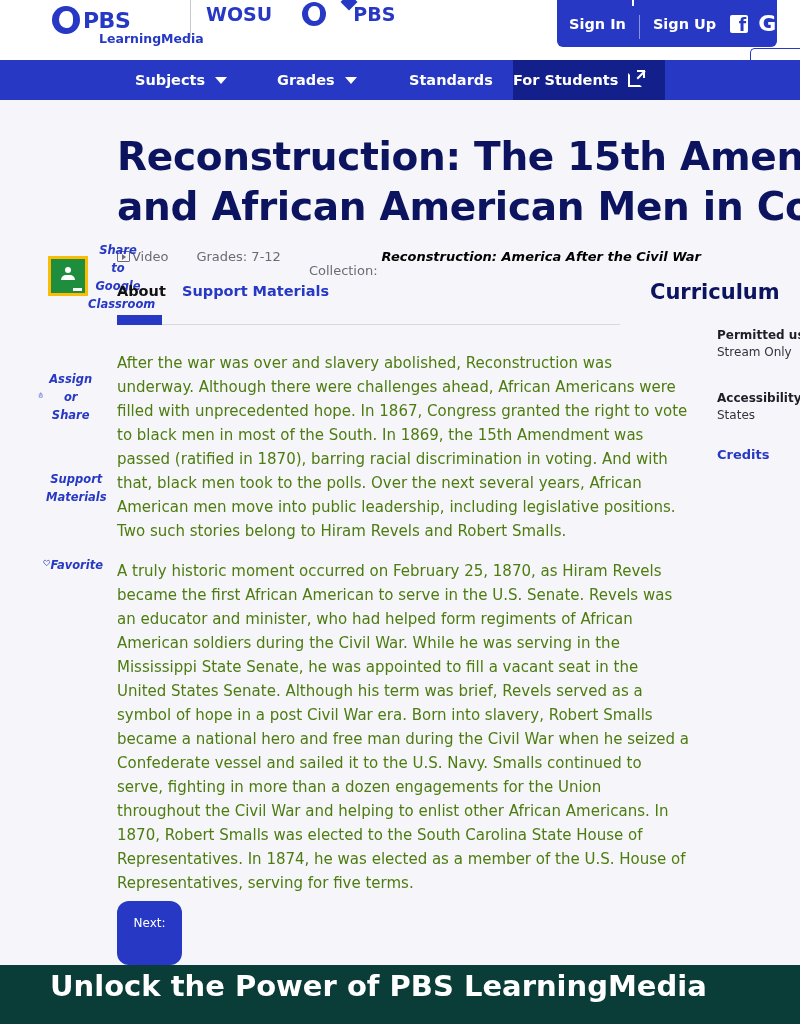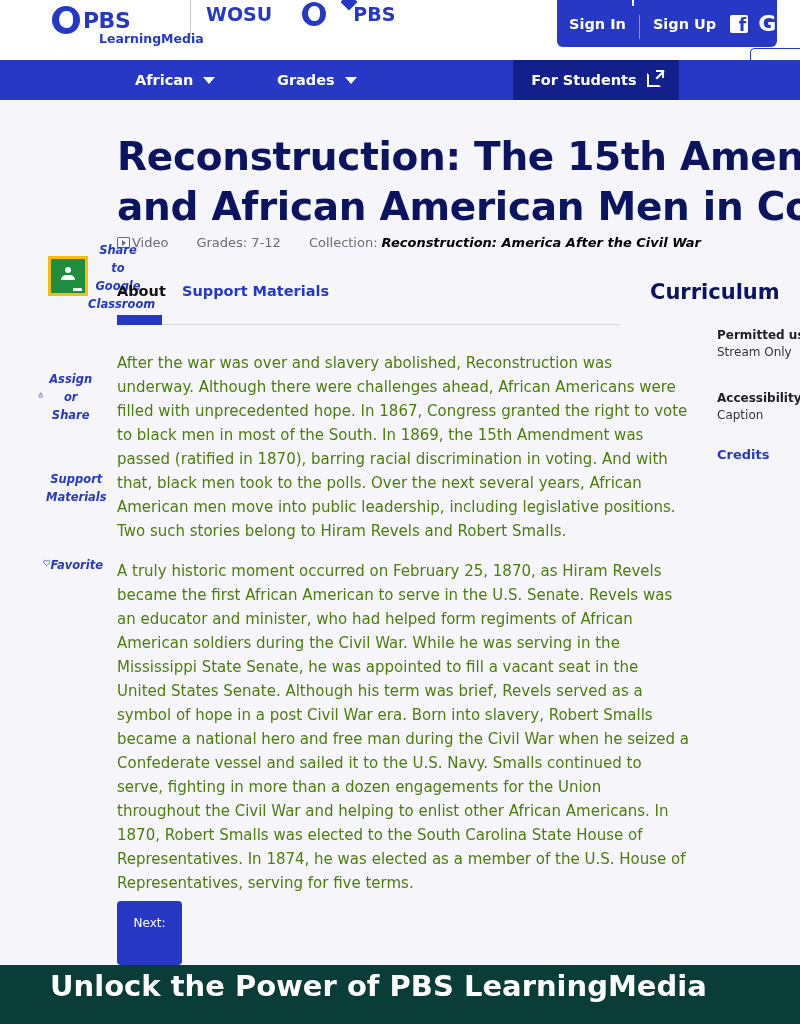--- a/index.html
+++ b/index.html
@@ -22,32 +22,32 @@
   .auth-box { position: absolute; left: 557px; top: 0; width: 220px; height: 47px; background: #2638c4; border-radius: 0 0 6px 6px; display: flex; align-items: center; padding-left: 12px; color: #fff; font-weight: bold; font-size: 14.5px; }
   .auth-box .tick { position: absolute; left: 75px; top: 0; width: 2px; height: 6px; background: #fff; }
   .auth-sep { width: 1px; height: 24px; background: #8a93e0; margin: 6px 13px 0 13px; }
   .fb-icon { width: 18px; height: 18px; background: #fff; border-radius: 2px; margin-left: 14px; position: relative; color: #2638c4; font-size: 17px; line-height: 20px; text-align: right; padding-right: 2px; font-weight: bold; }
   .g-icon { color: #fff; font-size: 22px; font-weight: bold; margin-left: 10px; }
   .outline-box { position: absolute; left: 750px; top: 48px; width: 60px; height: 20px; border: 1px solid #2638c4; border-radius: 5px 0 0 0; border-bottom: none; border-right: none; }
 
   .nav { position: absolute; left: 0; top: 60px; width: 800px; height: 40px; background: #2638c4; }
   .nav-item { position: absolute; top: 0; height: 40px; display: flex; align-items: center; color: #fff; font-weight: bold; font-size: 14.5px; }
   .caret-down { width: 0; height: 0; border-left: 6px solid transparent; border-right: 6px solid transparent; border-top: 7px solid #fff; margin-left: 10px; }
-  .nav-students { left: 513px; width: 166px; background: #13208c; justify-content: center; }
+  .nav-students { left: 513px; width: 152px; background: #13208c; justify-content: flex-start; }
   .ext-icon { margin-left: 10px; width: 14px; height: 14px; border: 2px solid #fff; border-top-color: transparent; border-right-color: transparent; position: relative; }
   .ext-icon::before { content: ""; position: absolute; right: -5px; top: -5px; width: 11px; height: 2px; background: #fff; transform: rotate(-45deg); transform-origin: right; }
   .ext-icon::after { content: ""; position: absolute; right: -5px; top: -5px; width: 6px; height: 6px; border-top: 2px solid #fff; border-right: 2px solid #fff; }
 
   .title { position: absolute; left: 117px; top: 132px; width: 900px; font-size: 39px; font-weight: bold; color: #0c1460; line-height: 50px; white-space: nowrap; letter-spacing: -0.3px; }
 
   .meta { position: absolute; left: 117px; top: 235px; display: flex; align-items: center; font-size: 13px; color: #6b6b75; white-space: nowrap; text-align: right; }
   .video-icon { width: 13px; height: 11px; border: 1px solid #6b6b75; border-radius: 1px; position: relative; margin-right: 2px; }
   .video-icon::after { content: ""; position: absolute; left: 4px; top: 2px; border-left: 4px solid #6b6b75; border-top: 3px solid transparent; border-bottom: 3px solid transparent; }
   .meta .grades { margin-left: 28px; }
-  .meta .collection { margin-left: 28px; }
+  .meta .collection { margin-left: 28px; margin-top: 28px; }
   .meta .coll-link { color: #000000; font-weight: bold; margin-left: 4px; font-style: italic; }
 
   .tabs { position: absolute; left: 117px; top: 283px; width: 503px; height: 42px; border-bottom: 1px solid #d8d8e0; }
   .tab { position: absolute; top: 0; font-size: 14.5px; font-weight: bold; }
   .tab-about { left: 0; color: #111; }
   .tab-support { left: 65px; color: #2638c4; }
   .tab-underline { position: absolute; left: 0; top: 32px; width: 45px; height: 10px; background: #2638c4; }
 
   .body-text { position: absolute; left: 117px; top: 351px; width: 572px; font-size: 15px; line-height: 24px; color: #4d7c0f; }
   .body-text p { margin-bottom: 16px; }
@@ -59,21 +59,21 @@
   .gc-inner::after { content: ""; position: absolute; left: 10px; top: 16px; width: 14px; height: 5px; background: #fff; border-radius: 7px 7px 0 0; }
   .gc-bar { position: absolute; right: 3px; bottom: 2px; width: 9px; height: 3px; background: #fff; }
   .svg-ico { width: 22px; height: 22px; margin-bottom: 4px; }
 
   .curriculum { position: absolute; left: 650px; top: 280px; font-size: 21px; font-weight: bold; color: #0c1460; }
   .rail { position: absolute; left: 717px; font-size: 12px; }
   .rail-label { font-weight: bold; color: #1e1e28; white-space: nowrap; }
   .rail-val { color: #33333d; margin-top: 3px; }
   .credits { color: #2638c4; font-weight: bold; font-size: 13px; }
 
-  .next-btn { position: absolute; left: 117px; top: 901px; width: 65px; height: 64px; background: #2638c4; border-radius: 4px; color: #fff; font-size: 12px; text-align: center; padding-top: 15px; }
+  .next-btn { position: absolute; left: 117px; top: 901px; width: 65px; height: 64px; background: #2638c4; border-radius: 12px; color: #fff; font-size: 12px; text-align: center; padding-top: 15px; }
 
   .footer-band { position: absolute; left: 0; top: 965px; width: 800px; height: 73px; background: #0b3d38; }
   .footer-title { position: absolute; left: 50px; top: 4px; color: #fff; font-size: 29px; font-weight: bold; white-space: nowrap; }
 </style>
 </head>
 <body>
 
 <div class="header">
   <div class="logo-pbs">
     <div class="row">
@@ -96,26 +96,29 @@
     <div class="auth-sep"></div>
     <span>Sign Up</span>
     <div class="fb-icon">f</div>
     <span class="g-icon">G</span>
   </div>
   <div class="outline-box"></div>
 </div>
 
 <div class="nav">
   <div class="nav-item" style="left:135px">
-    <span>African</span>
+    <span>Subjects</span>
     <span class="caret-down"></span>
   </div>
   <div class="nav-item" style="left:277px">
     <span>Grades</span>
     <span class="caret-down"></span>
+  </div>
+  <div class="nav-item" style="left:409px">
+    <span>Standards</span>
   </div>
   <div class="nav-item nav-students">
     <span>For Students</span>
     <span class="ext-icon"></span>
   </div>
 </div>
 
 <h1 class="title">
   <div>Reconstruction: The 15th Amendment</div>
   <div>and African American Men in Congress</div>
@@ -172,21 +175,21 @@
   <p>A truly historic moment occurred on February 25, 1870, as Hiram Revels became the first African American to serve in the U.S. Senate. Revels was an educator and minister, who had helped form regiments of African American soldiers during the Civil War. While he was serving in the Mississippi State Senate, he was appointed to fill a vacant seat in the United States Senate. Although his term was brief, Revels served as a symbol of hope in a post Civil War era. Born into slavery, Robert Smalls became a national hero and free man during the Civil War when he seized a Confederate vessel and sailed it to the U.S. Navy. Smalls continued to serve, fighting in more than a dozen engagements for the Union throughout the Civil War and helping to enlist other African Americans. In 1870, Robert Smalls was elected to the South Carolina State House of Representatives. In 1874, he was elected as a member of the U.S. House of Representatives, serving for five terms.</p>
 </div>
 
 <div class="curriculum">Curriculum</div>
 <div class="rail" style="top:328px">
   <div class="rail-label">Permitted use</div>
   <div class="rail-val">Stream Only</div>
 </div>
 <div class="rail" style="top:391px">
   <div class="rail-label">Accessibility</div>
-  <div class="rail-val">Caption</div>
+  <div class="rail-val">States</div>
 </div>
 <div class="rail credits" style="top:447px">Credits</div>
 
 <div class="next-btn">Next:</div>
 
 <div class="footer-band">
   <div class="footer-title">Unlock the Power of PBS LearningMedia</div>
 </div>
 
 </body></html>

